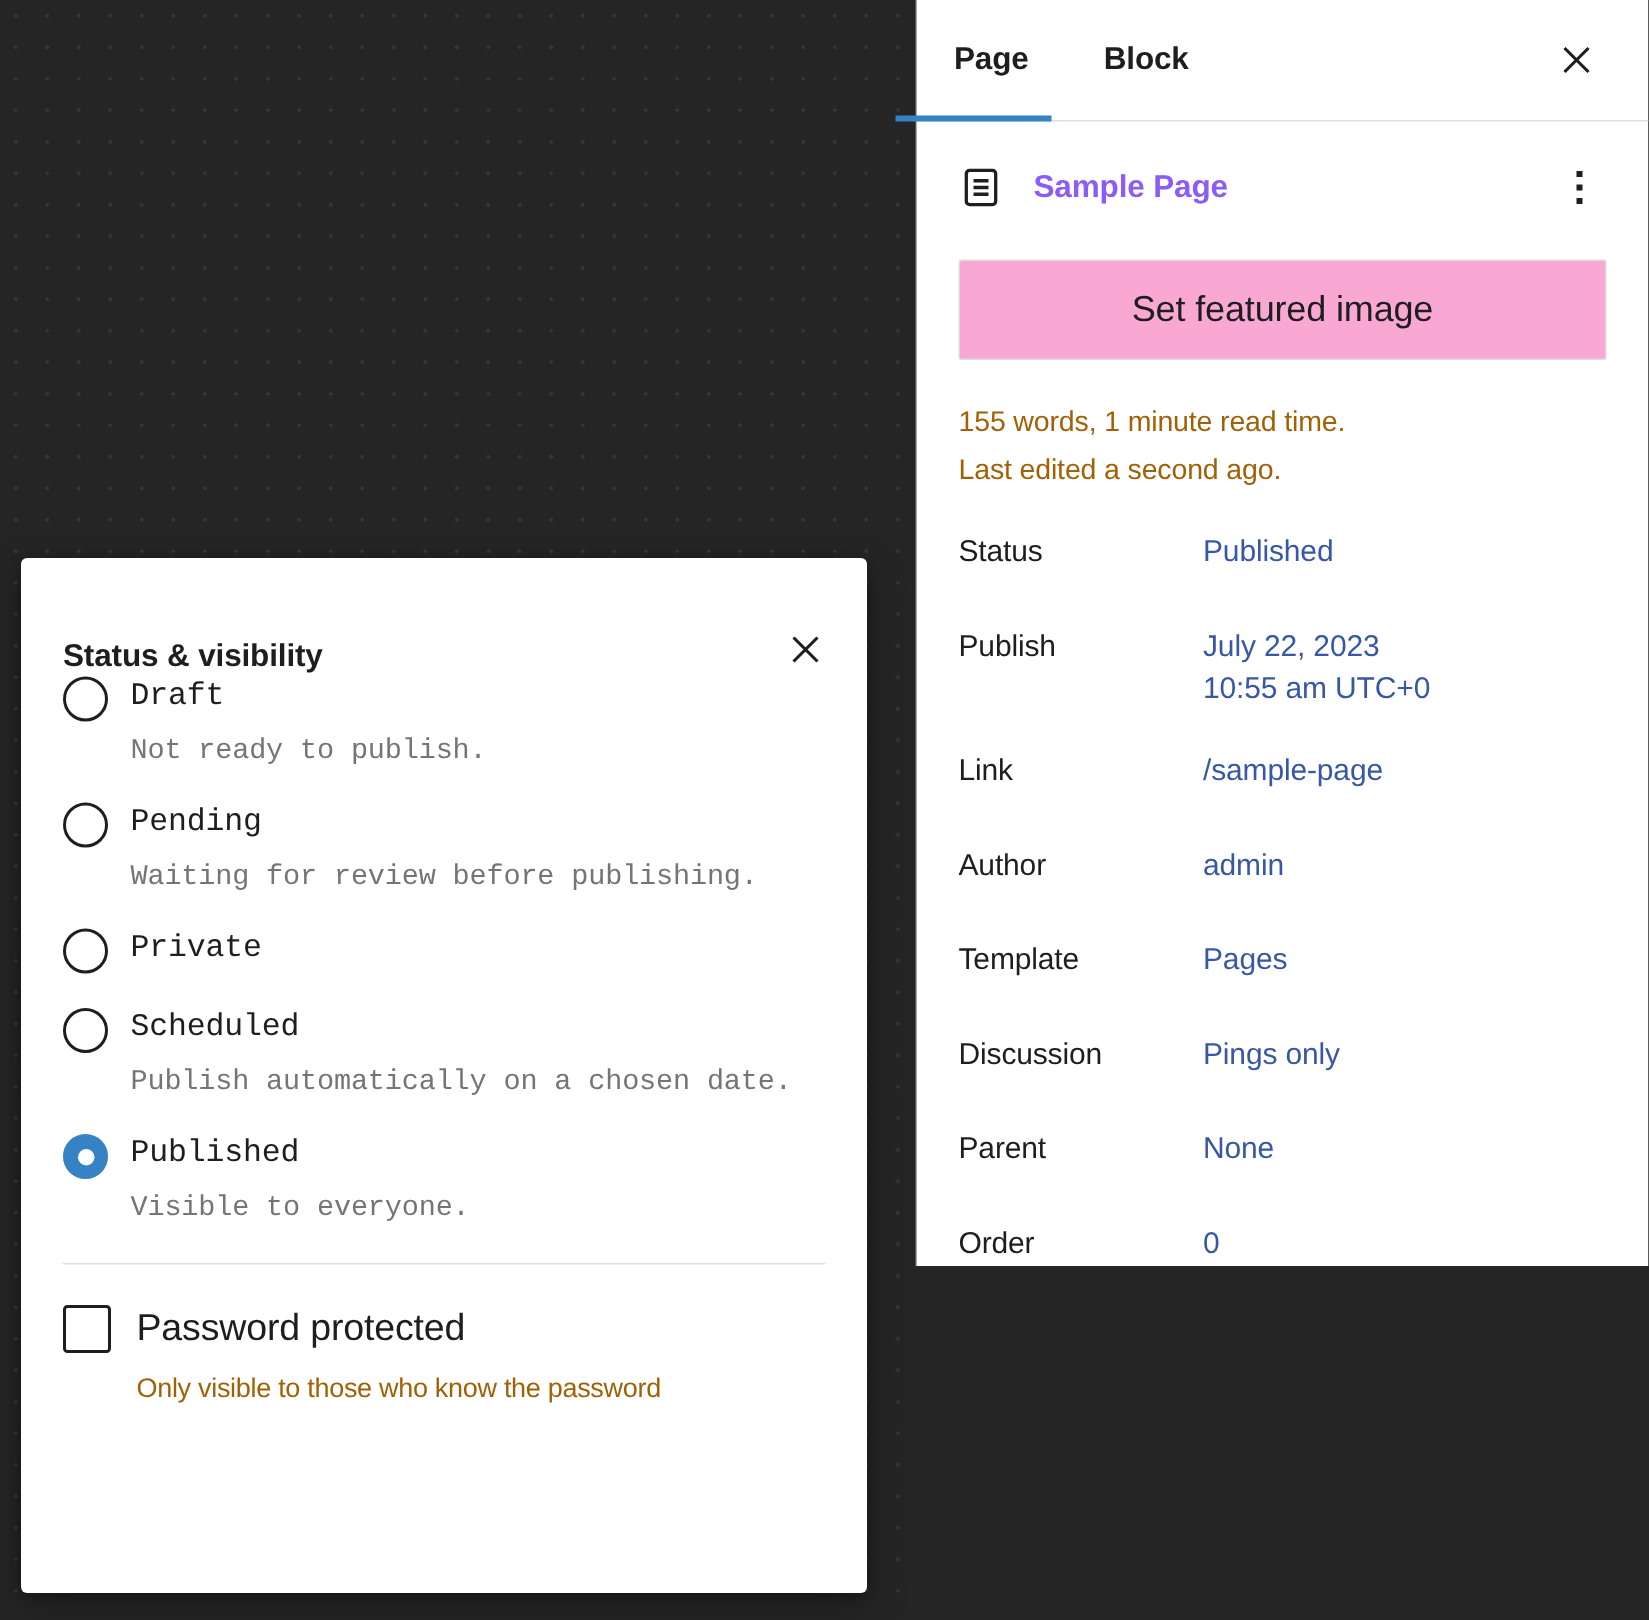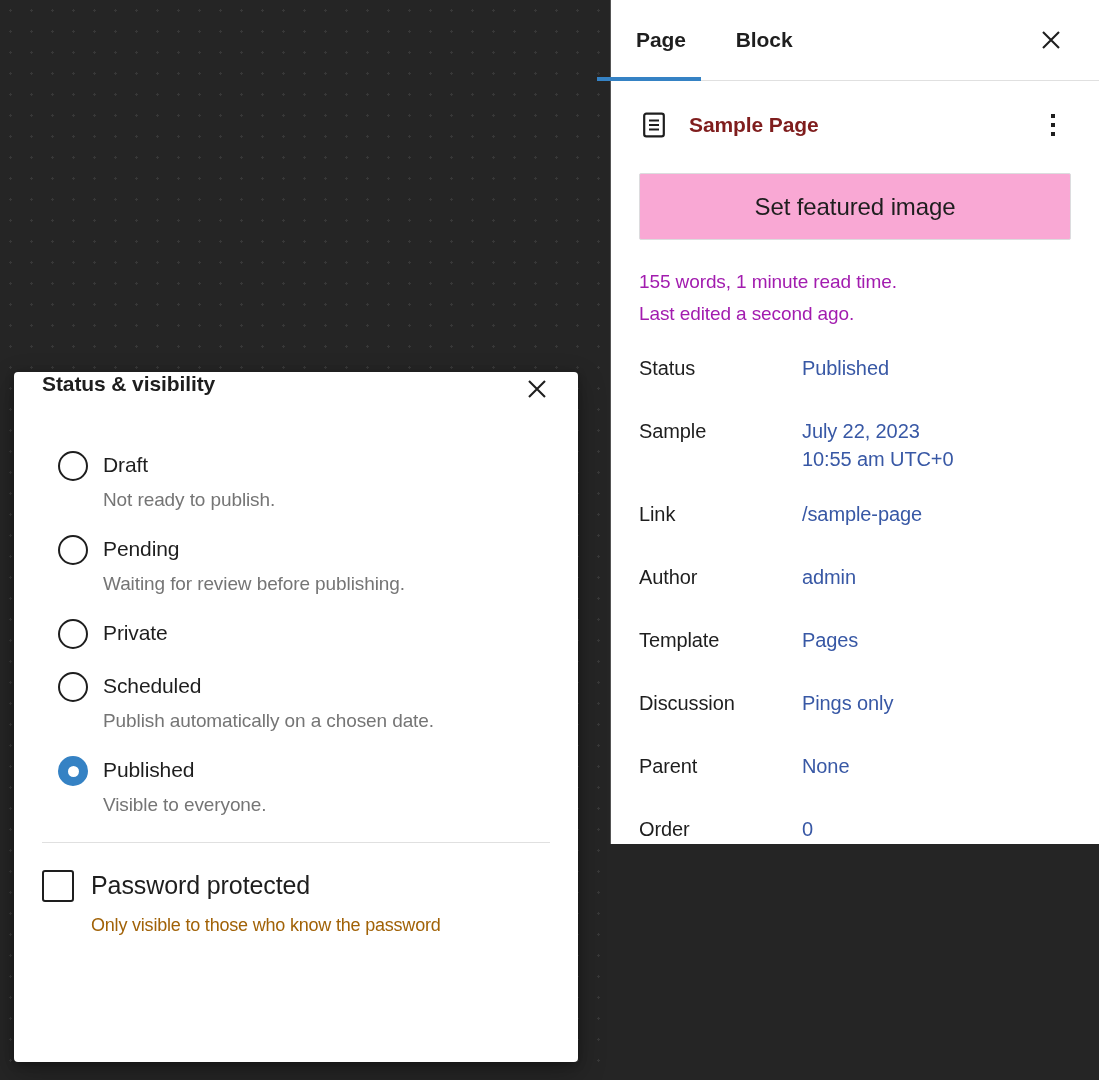--- a/index.html
+++ b/index.html
@@ -71,21 +71,21 @@
     border-radius: 4px;
     box-shadow: 0 2px 8px rgba(0,0,0,0.30), 0 10px 28px rgba(0,0,0,0.26);
     box-sizing: border-box;
     overflow: hidden;
   }
   .popover-header {
     position: relative;
     height: 78px;
     padding: 0 28px 0 28px;
     display: flex;
-    align-items: flex-start;
+    align-items: flex-end;
     justify-content: space-between;
   }
   .popover-title {
     font-size: 21px;
     font-weight: 700;
     color: #1e1e1e;
     letter-spacing: -0.1px;
   }
   .icon-btn-close {
     width: 34px;
@@ -95,21 +95,22 @@
     justify-content: center;
     background: none;
     border: 0;
     padding: 0;
     cursor: pointer;
     margin-right: -4px;
   }
   .icon-btn-close svg { display: block; }
 
   .radio-list {
-    padding: 0 44px;
+    padding: 0 28px;
+    font-family: Liberation Mono, monospace;
   }
   .radio-row {
     display: flex;
     align-items: flex-start;
     margin-bottom: 22px;
     cursor: pointer;
   }
   .radio-row:last-child { margin-bottom: 0; }
   .radio-mark {
     flex: 0 0 auto;
@@ -258,21 +259,21 @@
     height: 30px;
     display: flex;
     align-items: center;
     justify-content: center;
   }
   .doc-title {
     flex: 1 1 auto;
     padding-left: 20px;
     font-size: 21px;
     font-weight: 700;
-    color: #7f1d1d;
+    color: #8b5cf6;
     letter-spacing: -0.1px;
   }
   .kebab-btn {
     flex: 0 0 auto;
     width: 36px;
     height: 36px;
     display: flex;
     flex-direction: column;
     align-items: center;
     justify-content: center;
@@ -300,21 +301,21 @@
     font-size: 24px;
     color: #1e1e1e;
     cursor: pointer;
     letter-spacing: -0.1px;
   }
 
   .readtime {
     margin: 26px 28px 0 28px;
     font-size: 19px;
     line-height: 32px;
-    color: #a21caf;
+    color: #a16207;
     letter-spacing: -0.1px;
   }
 
   .meta-list {
     margin: 24px 0 0 0;
     padding: 0 28px;
   }
   .meta-row {
     display: flex;
     align-items: flex-start;
@@ -459,21 +460,21 @@
     </div>
 
     <div class="meta-list">
 
       <div class="meta-row">
         <span class="meta-label">Status</span>
         <button class="meta-value">Published</button>
       </div>
 
       <div class="meta-row">
-        <span class="meta-label">Sample</span>
+        <span class="meta-label">Publish</span>
         <button class="meta-value">July 22, 2023
 10:55 am UTC+0</button>
       </div>
 
       <div class="meta-row">
         <span class="meta-label">Link</span>
         <button class="meta-value">/sample-page</button>
       </div>
 
       <div class="meta-row">

